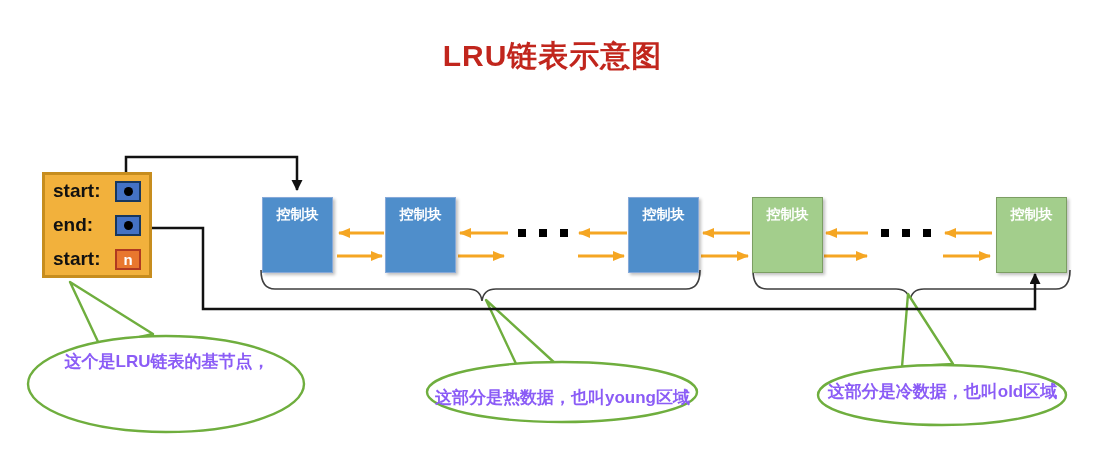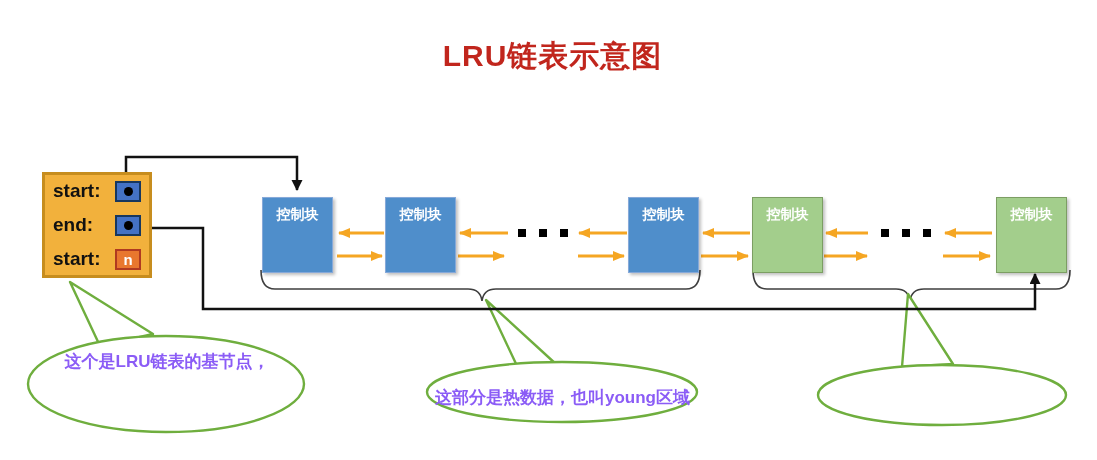--- a/index.html
+++ b/index.html
@@ -141,14 +141,15 @@
   <div class="block young b1">控制块</div>
   <div class="block young b2">控制块</div>
   <div class="block young b3">控制块</div>
   <div class="block old b4">控制块</div>
   <div class="block old b5">控制块</div>
 
   <div class="callout-text co-base">
     <div>这个是LRU链表的基节点，</div>
   </div>
   <div class="callout-text co-young">这部分是热数据，也叫young区域</div>
+  <div class="callout-text co-old">这部分是冷数据，也叫old区域</div>
 
 </div>
 
 </body></html>

